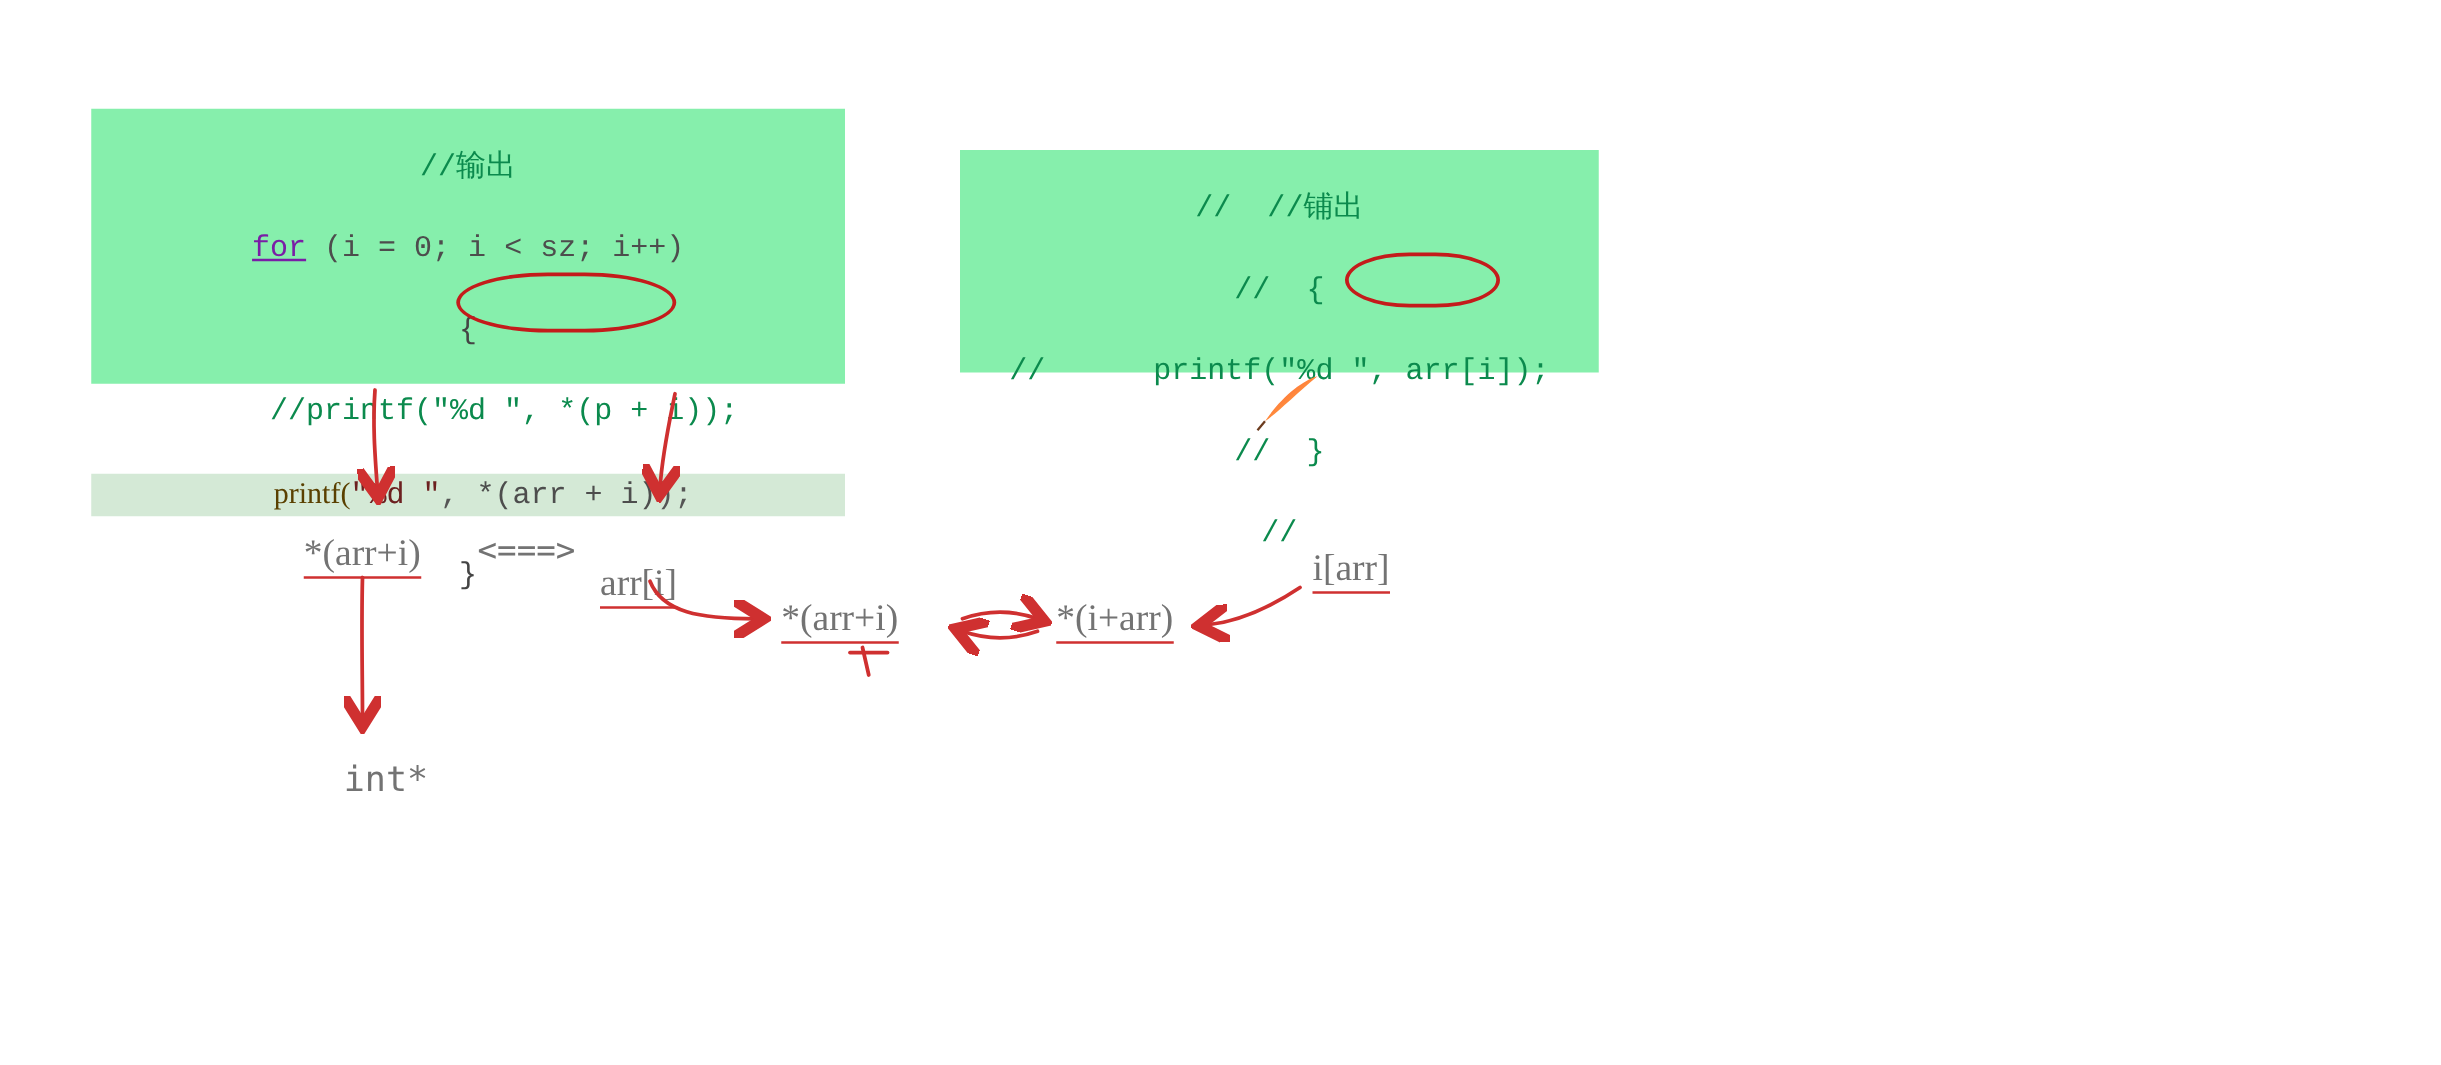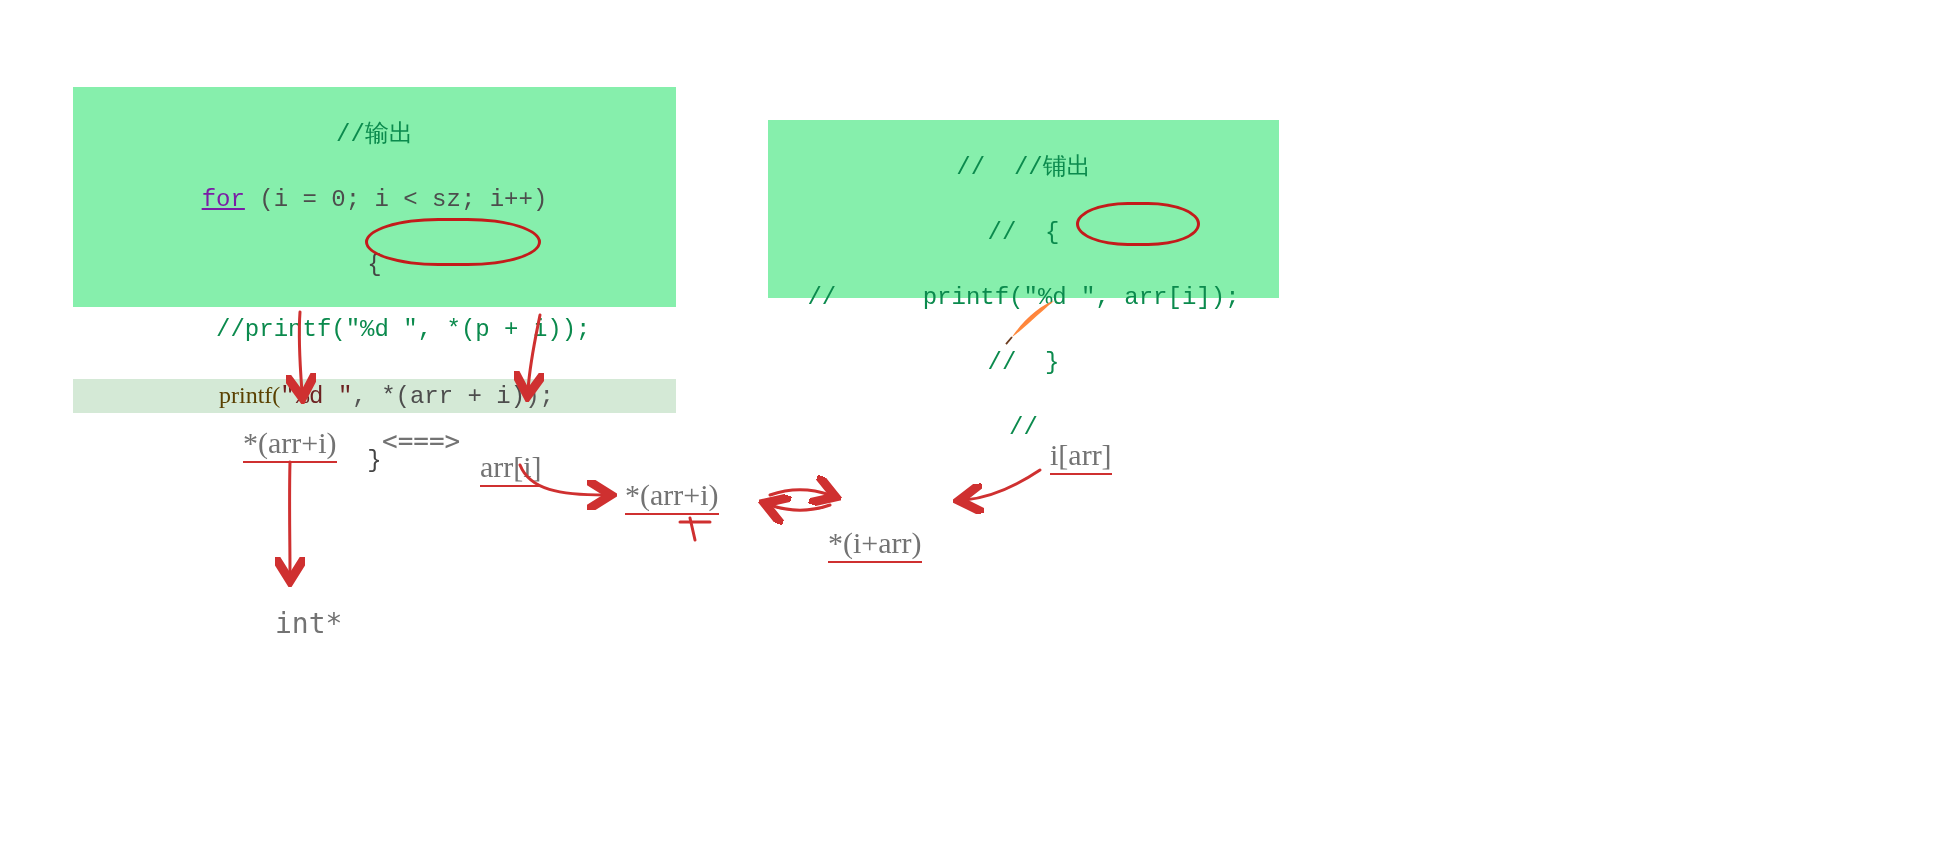--- a/index.html
+++ b/index.html
@@ -127,21 +127,21 @@
 <div class="code-line"><span class="c-commslash">//</span></div>
 </div>
 
 <div class="ellipse1"></div>
 <div class="ellipse2"></div>
 
 <div class="red-text" style="left:243px; top:426px;"><span class="under">*(arr+i)</span></div>
 <div class="red-text" style="left:382px; top:426px; font-family: monospace; font-size:26px;">&lt;===&gt;</div>
 <div class="red-text" style="left:480px; top:450px;"><span class="under">arr[i]</span></div>
 <div class="red-text" style="left:625px; top:478px;"><span class="under">*(arr+i)</span></div>
-<div class="red-text" style="left:828px; top:478px;margin-top:48px;"><span class="under">*(i+arr)</span></div>
+<div class="red-text" style="left:845px; top:478px;"><span class="under">*(i+arr)</span></div>
 <div class="red-text" style="left:1050px; top:438px;"><span class="under">i[arr]</span></div>
 <div class="red-text" style="left:275px; top:607px; font-family: monospace; font-size:28px;">int*</div>
 
 <div class="feather">
 <svg viewBox="0 0 100 100">
   <defs>
     <linearGradient id="fg" x1="0" y1="0" x2="1" y2="1">
       <stop offset="0%" stop-color="#ff4d2e"></stop>
       <stop offset="50%" stop-color="#ff8a3d"></stop>
       <stop offset="100%" stop-color="#ffd27a"></stop>

